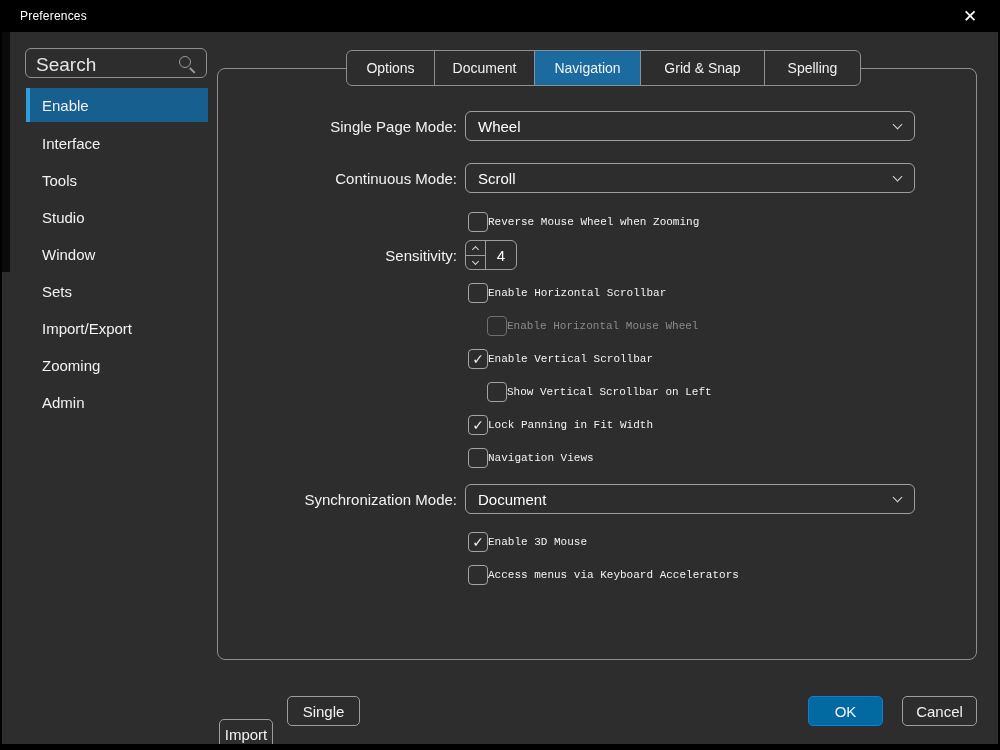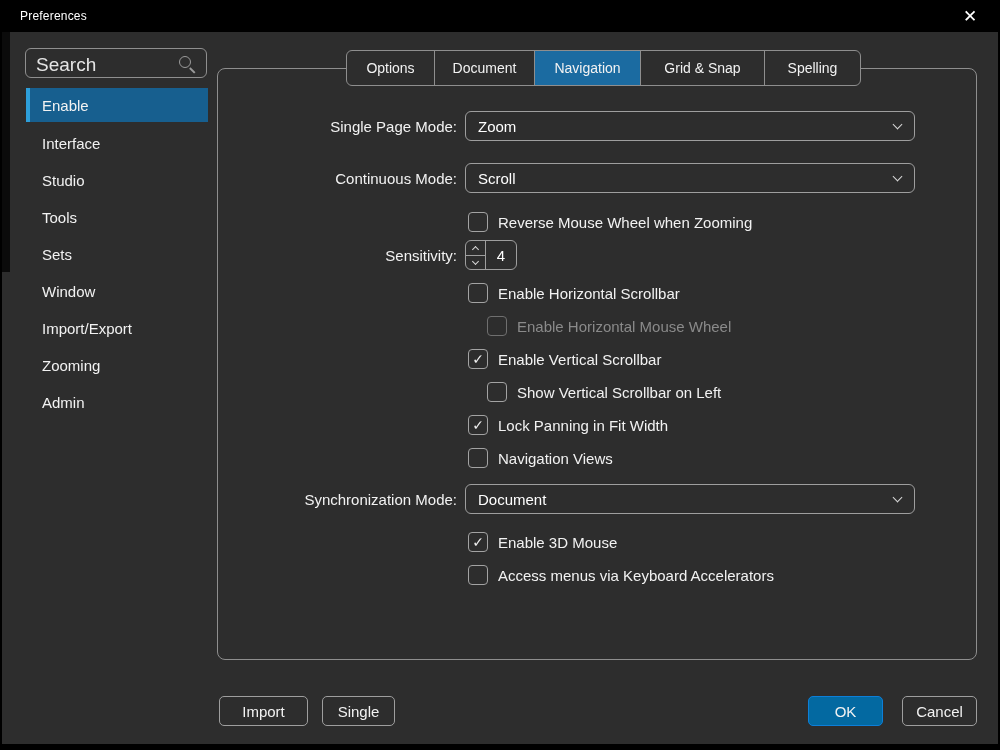--- a/index.html
+++ b/index.html
@@ -57,41 +57,41 @@
   .dd-value { color:#fff; font-size:15px; }
   .chev { display:inline-block; width:7px; height:7px; border-right:1.6px solid #d8d8d8;
           border-bottom:1.6px solid #d8d8d8; transform:rotate(45deg); }
   .dd-chev { position:absolute; right:13px; top:9px; }
 
   .cb-row { height:20px; margin-top:13px; margin-left:250px; }
   .cb-row.indent { margin-left:269px; }
   .checkbox { width:20px; height:20px; border:1.5px solid #a3a3a3; border-radius:4px; flex:none;
               display:flex; align-items:center; justify-content:center; cursor:default; }
   .check-glyph { color:#efefef; font-size:14px; line-height:1; }
-  .cb-label { color:#f2f2f2; font-size:15px; margin-left:10px; white-space:nowrap; }
+  .cb-label { color:#f2f2f2; font-size:11px; white-space:nowrap;font-family:Liberation Mono, monospace; }
   .cb-row.disabled .checkbox { border-color:#6f6f6f; }
   .cb-row.disabled .cb-label { color:#8a8a8a; }
 
   .spin-row { height:30px; margin-top:8px; }
   .spinner { width:52px; height:30px; border:1px solid #9e9e9e; border-radius:6px; margin-left:8px;
              display:flex; overflow:hidden; }
   .spin-arrows { width:20px; border-right:1px solid #9e9e9e; display:flex; flex-direction:column; }
   .spin-up, .spin-down { flex:1; display:flex; align-items:center; justify-content:center; cursor:default; }
   .spin-up { border-bottom:1px solid #9e9e9e; }
   .spin-arrows .chev { width:5px; height:5px; }
   .chev.up { transform:rotate(-135deg); margin-top:3px; }
   .chev.down { transform:rotate(45deg); margin-bottom:2px; }
   .spin-value { flex:1; display:flex; align-items:center; justify-content:center; color:#fff; font-size:15px; }
 
   
   .footer { position:absolute; left:217px; top:696px; width:758px; height:30px; display:flex; }
   .btn { height:30px; border:1px solid #9e9e9e; border-radius:5px; background:transparent;
          color:#f2f2f2; font-size:15px; display:flex; align-items:center; justify-content:center;
          cursor:default; font-family:"Liberation Sans", sans-serif; }
-  .btn.import { width:89px; } .btn.export { width:73px; margin-left:14px; }
+  .btn.import { width:54px;margin-top:23px; } .btn.export { width:73px; margin-left:14px; }
   .btn.ok { width:75px; margin-left:auto; background:#0369a1; border-color:#0d7fd8; }
   .btn.cancel { width:75px; margin-left:19px; }
 
   .bottom-strip { position:absolute; left:0; bottom:0; width:100%; height:6px; background:#000; }
 </style>
 </head>
 <body>
 
 <div class="window">
 
@@ -105,35 +105,35 @@
   <div class="edge-strip"></div>
 
   <div class="searchbox">
     <span class="search-placeholder">Search</span>
     <span class="search-icon"></span>
   </div>
 
   <ul class="nav">
     <li class="selected">Enable</li>
     <li>Interface</li>
+    <li>Tools</li>
     <li>Studio</li>
-    <li>Tools</li>
+    <li>Window</li>
     <li>Sets</li>
-    <li>Window</li>
     <li>Import/Export</li>
     <li>Zooming</li>
     <li>Admin</li>
   </ul>
 
   <div class="panel">
 
     <div class="row dd-row first">
       <span class="row-label">Single Page Mode:</span>
       <div class="dropdown">
-        <span class="dd-value">Zoom</span>
+        <span class="dd-value">Wheel</span>
         <i class="chev dd-chev"></i>
       </div>
     </div>
 
     <div class="row dd-row">
       <span class="row-label">Continuous Mode:</span>
       <div class="dropdown">
         <span class="dd-value">Scroll</span>
         <i class="chev dd-chev"></i>
       </div>

